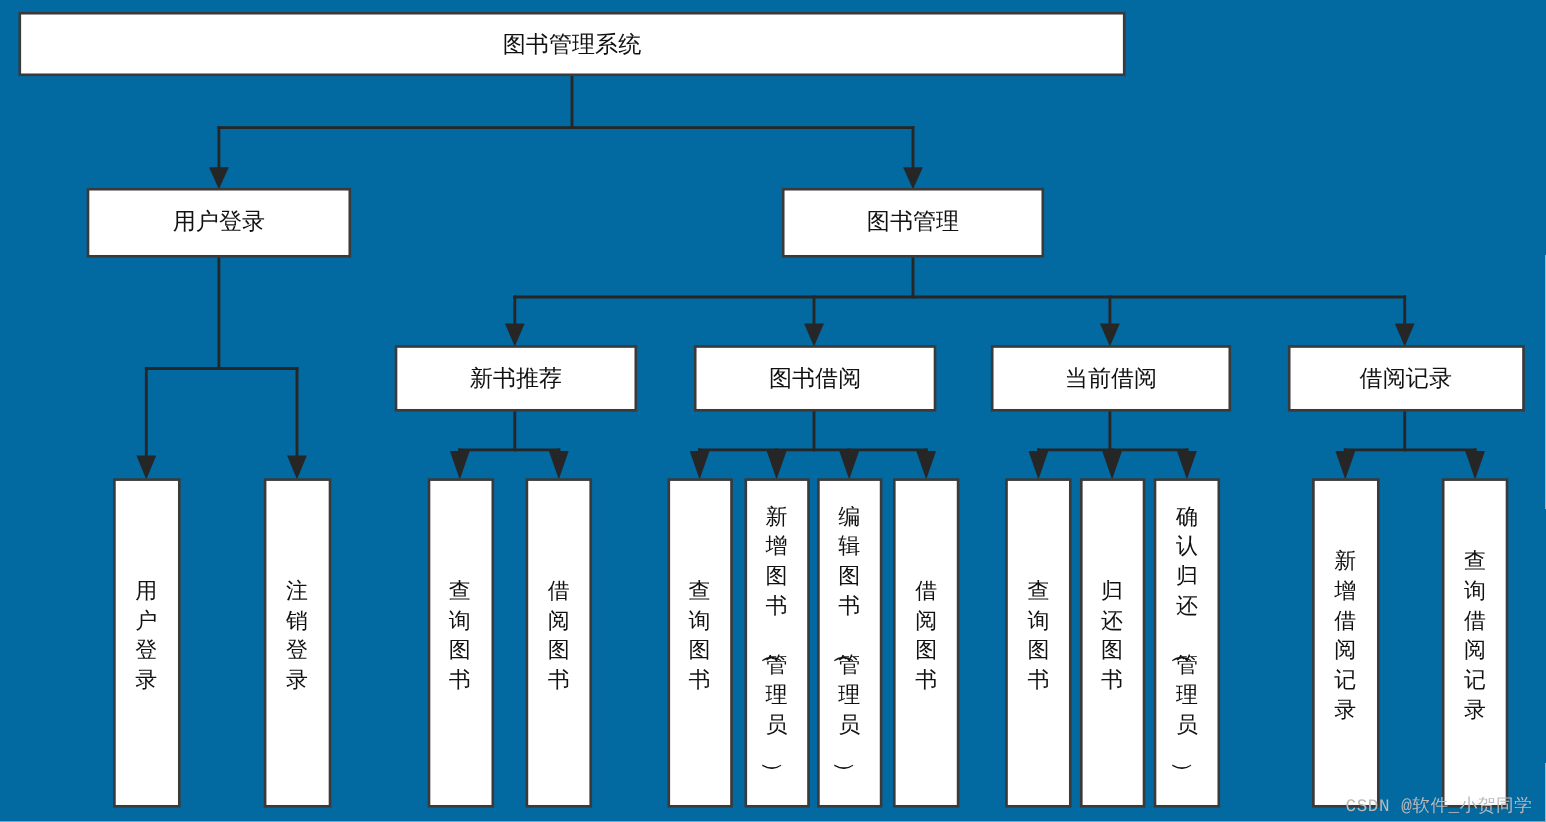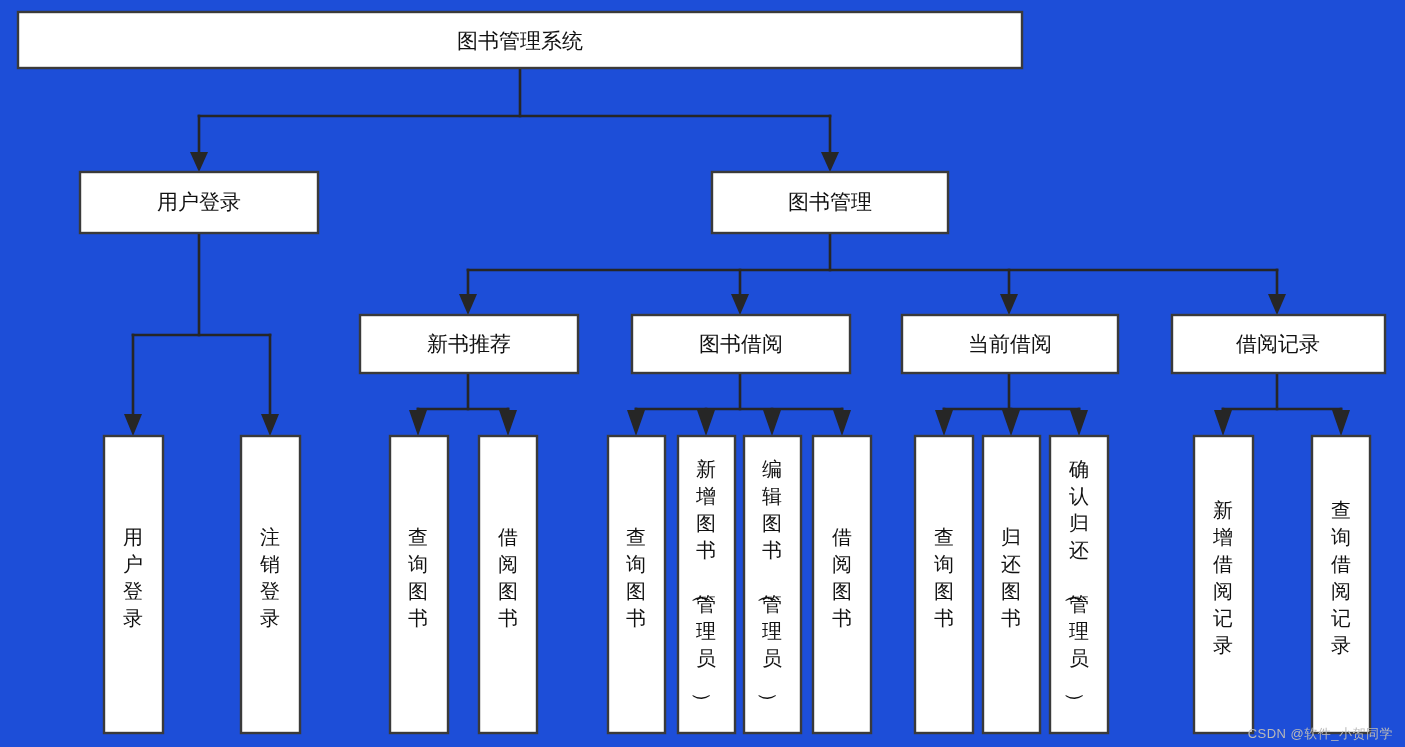--- a/index.html
+++ b/index.html
@@ -7,21 +7,21 @@
     padding: 0;
     background: #ffffff;
   }
   body {
     font-family: "Liberation Sans", "DejaVu Sans", sans-serif;
   }
   #diagram-root {
     position: relative;
     width: 1405px;
     height: 747px;
-    background: #1d4ed8;
+    background: #0369a1;
     overflow: hidden;
   }
   svg.diagram-canvas {
     position: absolute;
     left: 0;
     top: 0;
     width: 1405px;
     height: 747px;
     display: block;
   }
@@ -50,22 +50,22 @@
   .leaf-label-v {
     font-family: "Liberation Sans", "DejaVu Sans", sans-serif;
     font-size: 20px;
     fill: #111111;
     text-anchor: middle;
   }
   .watermark {
     position: absolute;
     right: 12px;
     bottom: 4px;
-    font-family: Liberation Sans, sans-serif;
-    font-size: 13px;
+    font-family: Liberation Mono, monospace;
+    font-size: 16px;
     color: #b9b9b9;
     letter-spacing: 0.5px;
     white-space: nowrap;
     pointer-events: none;
     user-select: none;
   }
 </style>
 </head>
 <body>
 

